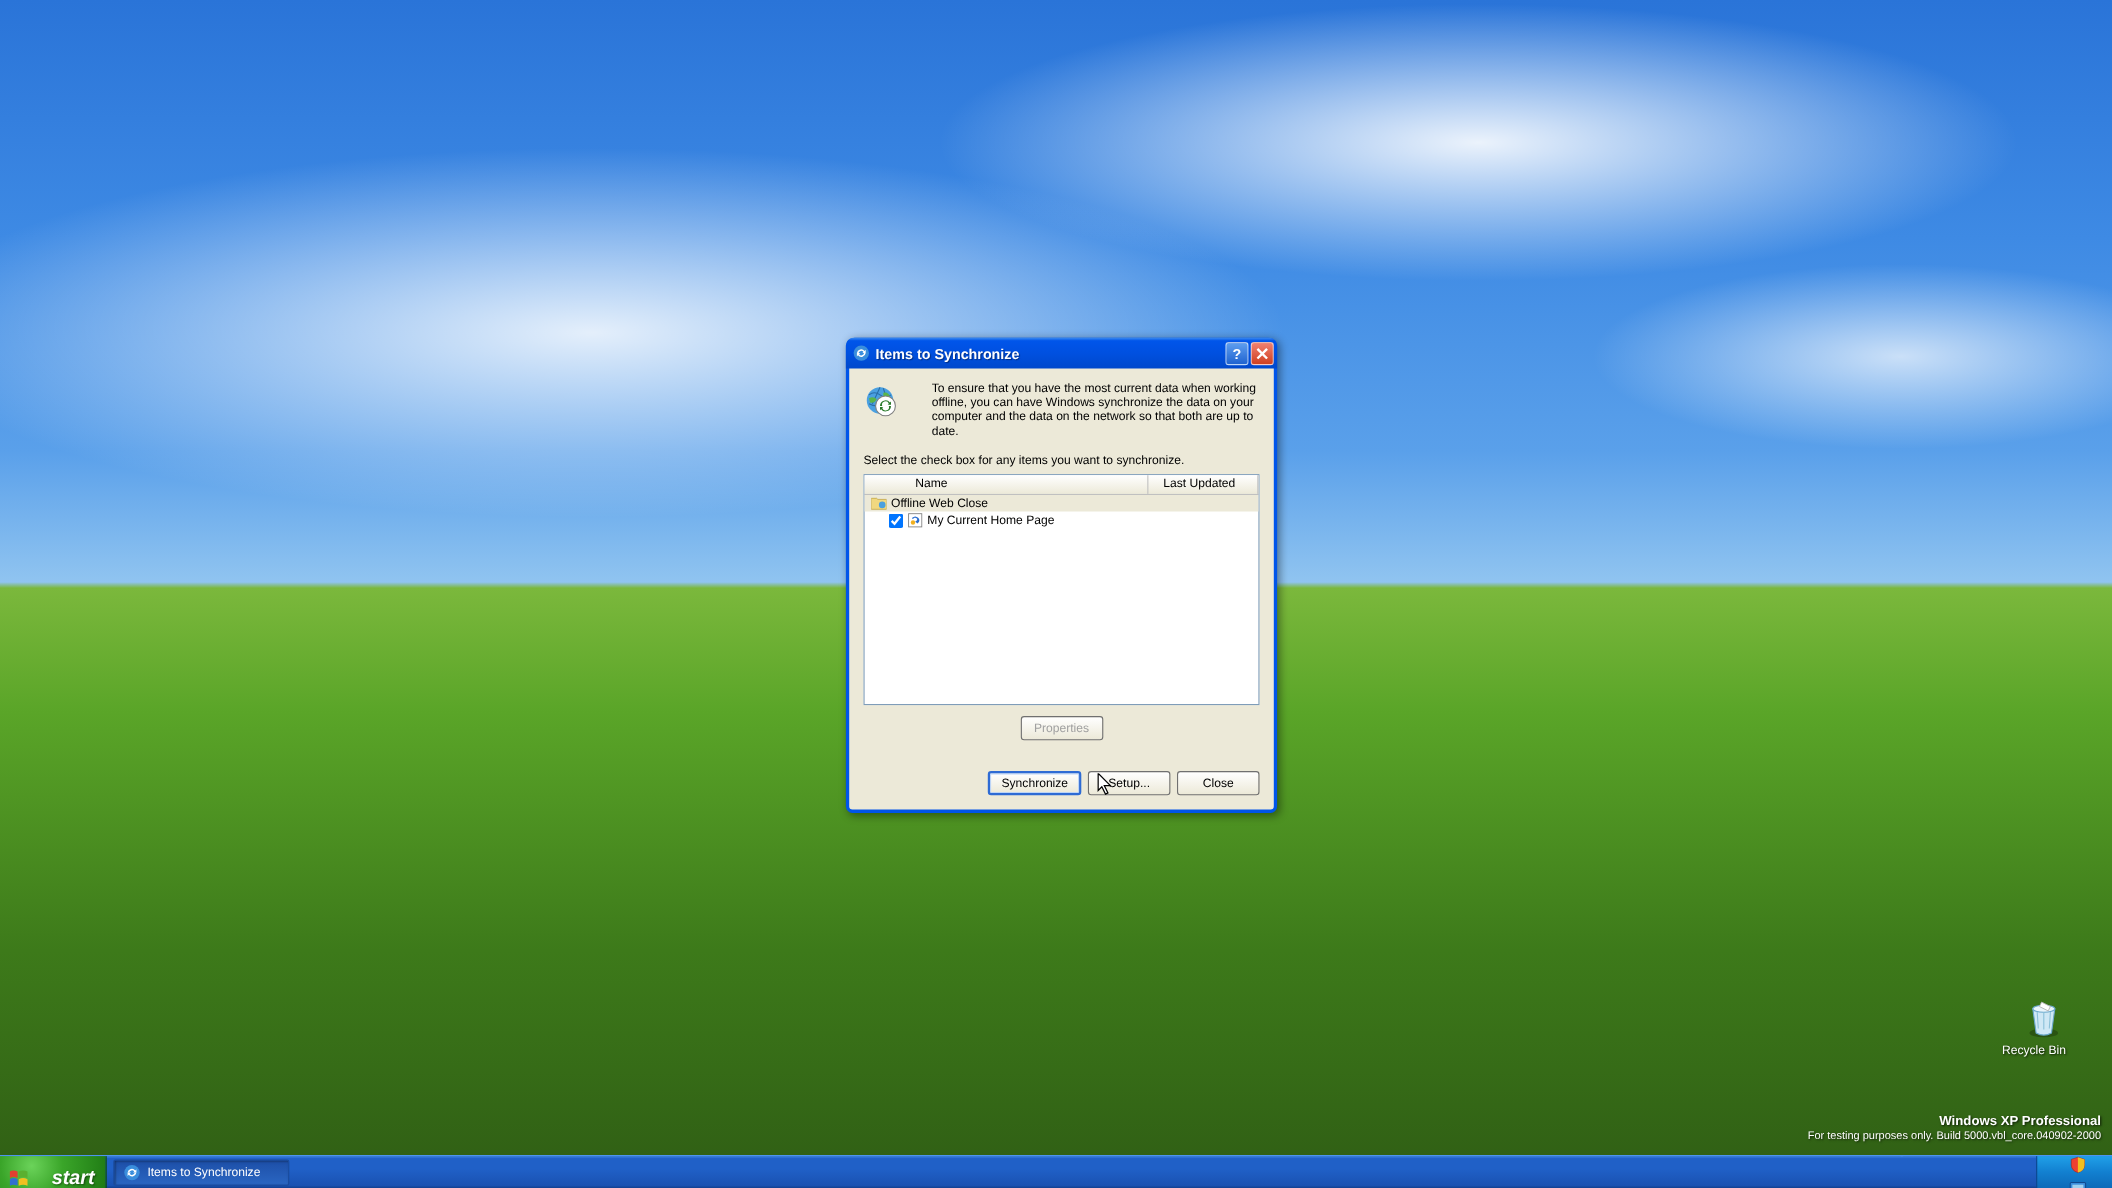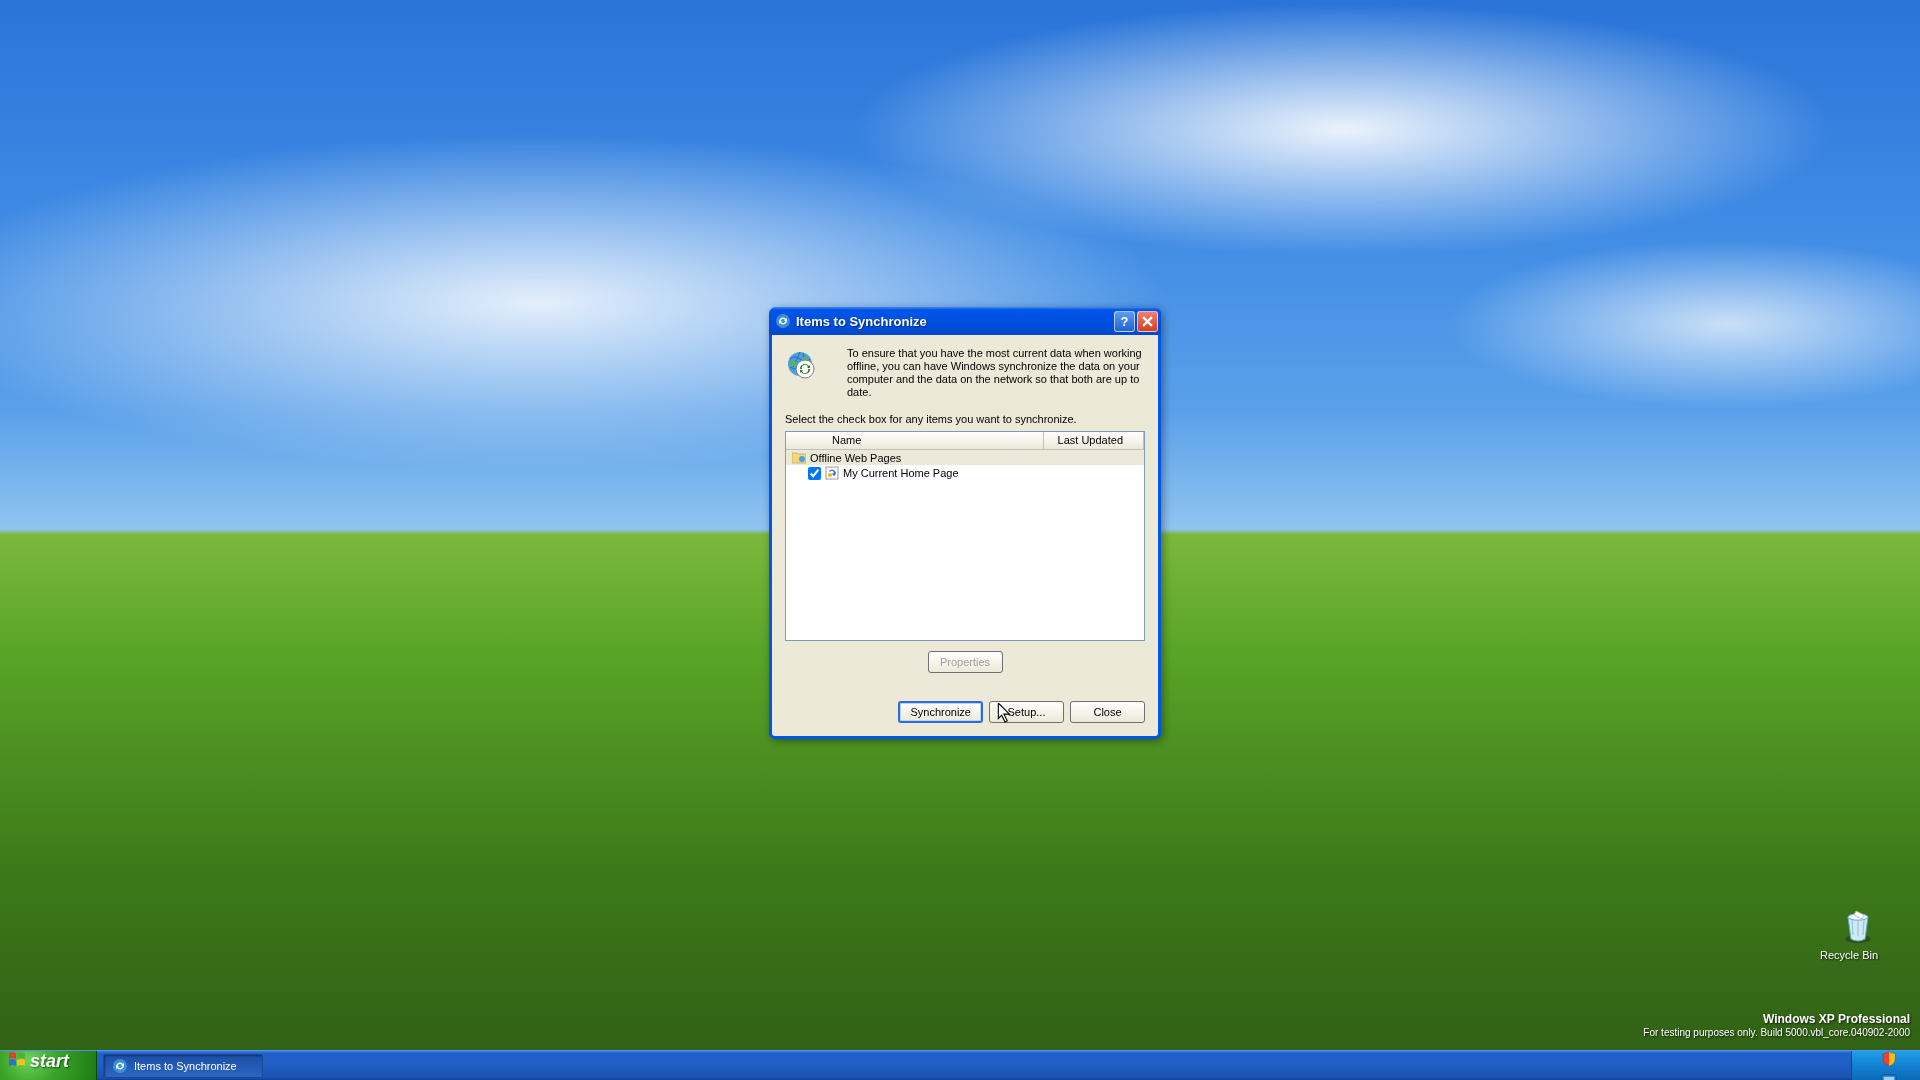--- a/index.html
+++ b/index.html
@@ -28,21 +28,21 @@
 .build-info .line2 { font-size:10px;text-align:center; }
 
 
 .watermark { position:absolute; right:8px; bottom:4px; display:flex; align-items:center; gap:10px; color:#9fd6ff; opacity:.6; font-size:18px; pointer-events:none; }
 .watermark svg { width:42px; height:30px; }
 
 
 .taskbar { position:absolute; left:0; right:0; bottom:0; height:30px;
   background: linear-gradient(to bottom,#3a81e5 0%,#2060c7 8%,#2060c7 40%,#1a52b2 92%,#12408f 100%);
   border-top:1px solid #4d94f0; display:flex; align-items:stretch; }
-.start-button { width:97px; height:30px; display:flex; align-items:flex-start; gap:4px; padding-left:8px;
+.start-button { width:97px; height:30px; display:flex; align-items:flex-end; gap:21px; padding-left:8px;
   background: radial-gradient(circle at 30% 30%,#6bd35a,#3aa529 40%,#1f7a14 100%);
   border-right:1px solid #0c4a08; color:#fff; font-weight:bold; font-style:italic; font-size:18px; text-shadow:1px 1px 2px rgba(0,0,0,.5); cursor:pointer; font-family:"Franklin Gothic Medium",Tahoma,sans-serif; }
 .start-logo { width:18px; height:18px; }
 .task-buttons { flex:1; display:flex; align-items:center; padding:3px 6px; gap:2px; }
 .task-button { height:24px; min-width:160px; max-width:220px; display:flex; align-items:center; gap:6px; padding:0 8px;
   background:linear-gradient(to bottom,#4a8ee0,#2a66c2); border:1px solid #1a4a9a; border-radius:2px; color:#fff; font-size:11px; cursor:pointer;
   box-shadow:inset 0 1px 0 rgba(255,255,255,.3); }
 .task-button.active { background:linear-gradient(to bottom,#1d4fa8,#2a66c2); box-shadow:inset 1px 1px 2px rgba(0,0,0,.4); }
 .task-button .tbicon { width:16px; height:16px; flex-shrink:0; }
 .systray { display:flex; align-items:center; padding:0 10px 0 16px; gap:6px;
@@ -170,21 +170,21 @@
           <div class="col col-updated">Last Updated</div>
         </div>
         <div class="lv-body">
           <div class="lv-group">
             <span class="grp-icon">
               <svg viewBox="0 0 14 13">
                   <path d="M0 2h5l1 1h8v9H0z" fill="#f0d880" stroke="#b89830" stroke-width=".6"></path>
                   <circle cx="10" cy="8" r="3" fill="#4aa0e0"></circle>
                 </svg>
             </span>
-            <span>Offline Web Pages</span>
+            <span>Offline Web Close</span>
           </div>
           <div class="lv-item">
             <input type="checkbox" checked="" style="">
             <span class="item-icon">
               <svg viewBox="0 0 14 14">
                   <rect x="1" y="1" width="12" height="12" fill="#fff" stroke="#808080" stroke-width=".8"></rect>
                   <path d="M4 5 Q7 2 10 5 Q12 8 9 10 L7 8 Q10 7 8 5 Q6 4 5 6" fill="#2a6ed0"></path>
                   <circle cx="5" cy="9" r="2" fill="#f0b020"></circle>
                 </svg>
             </span>

